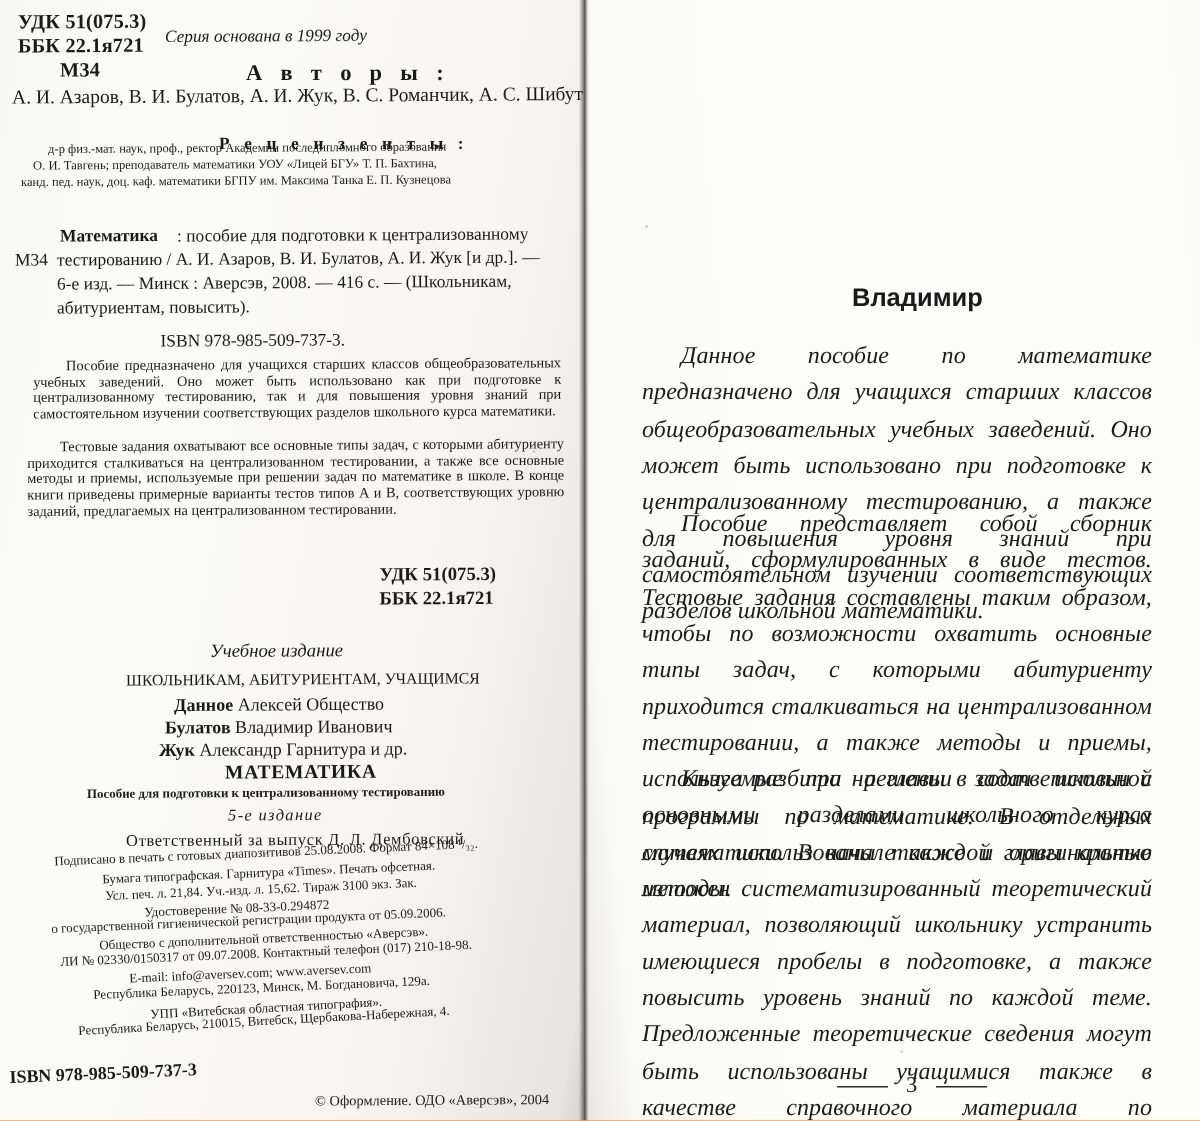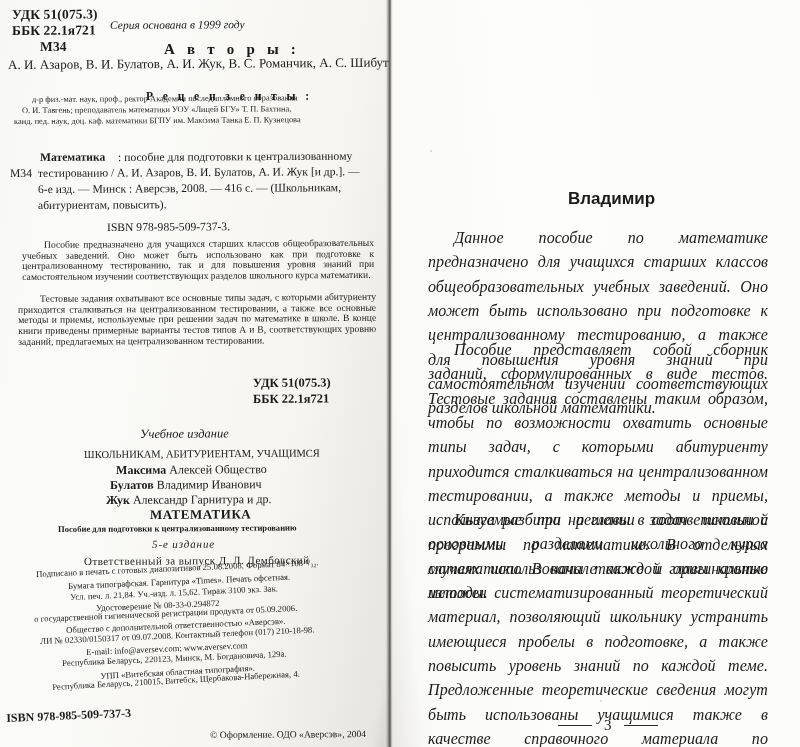--- a/index.html
+++ b/index.html
@@ -102,21 +102,21 @@
   <div class="wrap annot skewA" style="left:22px;top:240px;width:352px;text-indent:22px;">Пособие предназначено для учащихся старших классов общеобразовательных учебных заведений. Оно может быть использовано как при подготовке к централизованному тестированию, так и для повышения уровня знаний при самостоятельном изучении соответствующих разделов школьного курса математики.</div>
 
   <div class="wrap annot skewA" style="left:18px;top:294px;width:358px;text-indent:22px;">Тестовые задания охватывают все основные типы задач, с которыми абитуриенту приходится сталкиваться на централизованном тестировании, а также все основные методы и приемы, используемые при решении задач по математике в школе. В конце книги приведены примерные варианты тестов типов А и В, соответствующих уровню заданий, предлагаемых на централизованном тестировании.</div>
 
   <div class="t udk2 skewA" style="left:253px;top:377px;">УДК 51(075.3)</div>
   <div class="t udk2 skewA" style="left:253px;top:393px;">ББК 22.1я721</div>
 
   <div class="t uchebnoe skewA" style="left:140px;top:428px;font-style:italic;">Учебное издание</div>
   <div class="t imp-head skewA" style="left:84px;top:449px;">ШКОЛЬНИКАМ, АБИТУРИЕНТАМ, УЧАЩИМСЯ</div>
 
-  <div class="t imp-name skewA" style="left:116px;top:464px;"><b>Максима</b> <span>Алексей Общество</span></div>
+  <div class="t imp-name skewA" style="left:116px;top:464px;"><b>Данное</b> <span>Алексей Общество</span></div>
   <div class="t imp-name skewA" style="left:110px;top:479px;font-family:Liberation Serif, serif;"><b>Булатов</b> <span>Владимир Иванович</span></div>
   <div class="t imp-name skewA" style="left:106px;top:494px;"><b>Жук</b> <span>Александр Гарнитура и др.</span></div>
 
   <div class="t imp-title skewA" style="left:150px;top:508px;">МАТЕМАТИКА</div>
   <div class="t imp-sub skewA" style="left:58px;top:525px;">Пособие для подготовки к централизованному тестированию</div>
   <div class="t imp-ed skewA" style="left:152px;top:539px;">5-е издание</div>
   <div class="t imp-resp skewA" style="left:84px;top:556px;">Ответственный за выпуск Д. Л. Дембовский</div>
 
   <div class="t fine skewC" style="left:36px;top:570px;">Подписано в печать с готовых диапозитивов 25.08.2008. Формат 84×108 ¹/₃₂.</div>
   <div class="t fine skewC" style="left:68px;top:582px;">Бумага типографская. Гарнитура «Times». Печать офсетная.</div>

